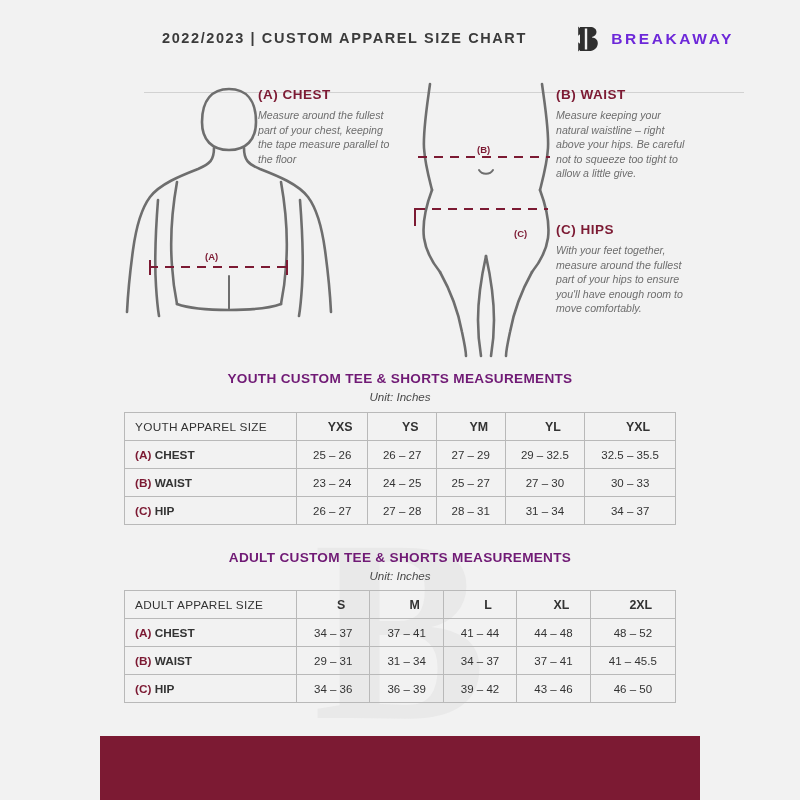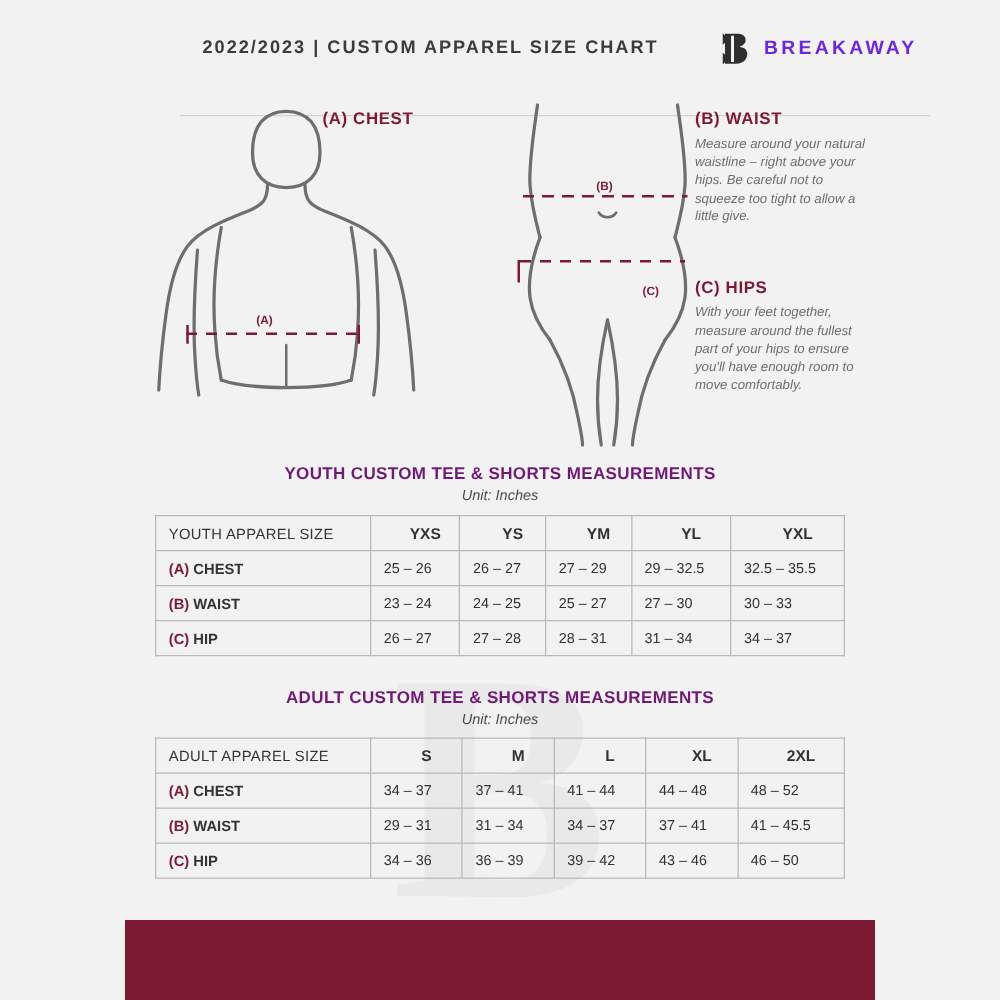--- a/index.html
+++ b/index.html
@@ -133,20 +133,21 @@
     width: 172px;
     margin-left: 48px;
   }
   table.size th.colhead {
     font-weight: bold;
     font-size: 12.4px;
     text-align: center;
     padding-left: 26px;
   }
   table.size td.val {
+    text-align: center;
     font-size: 11.5px;
   }
   table.size td.label {
     text-align: left;
     font-weight: bold;
     font-size: 11.8px;
   }
   .mk { color: #7c1a33; font-weight: bold; }
 
   
@@ -240,23 +241,24 @@
     <div style="position:absolute;left:318px;top:80px;width:132px;height:2px;
                 background:repeating-linear-gradient(to right,#7c1a33 0 9px,transparent 9px 16px);"></div>
     <div class="marker" style="left:377px;top:68px;">(B)</div>
 
     <div style="position:absolute;left:316px;top:132px;width:132px;height:2px;
                 background:repeating-linear-gradient(to right,#7c1a33 0 9px,transparent 9px 16px);"></div>
     <div style="position:absolute;left:314px;top:132px;width:2px;height:18px;background:#7c1a33;"></div>
     <div class="marker" style="left:414px;top:152px;">(C)</div>
 
     <div class="fig-head" style="left:158px;top:11px;">(A) CHEST</div>
+    <div class="fig-text" style="left:158px;top:32px;width:140px;">Measure around the fullest part of your chest, keeping the tape measure parallel to the floor</div>
 
     <div class="fig-head" style="left:456px;top:11px;">(B) WAIST</div>
-    <div class="fig-text" style="left:456px;top:32px;width:140px;">Measure around your natural waistline – right above your hips. Be careful not to squeeze too tight to allow a little give.</div>
+    <div class="fig-text" style="left:456px;top:32px;width:140px;">Measure keeping your natural waistline – right above your hips. Be careful not to squeeze too tight to allow a little give.</div>
 
     <div class="fig-head" style="left:456px;top:146px;">(C) HIPS</div>
     <div class="fig-text" style="left:456px;top:167px;width:140px;">With your feet together, measure around the fullest part of your hips to ensure you'll have enough room to move comfortably.</div>
   </div>
 
   <div class="section-title" style="top:371px;">YOUTH CUSTOM TEE &amp; SHORTS MEASUREMENTS</div>
   <div class="section-unit" style="top:390px;">Unit: Inches</div>
 
   <table class="size" style="top:412px;">
     <tbody>

